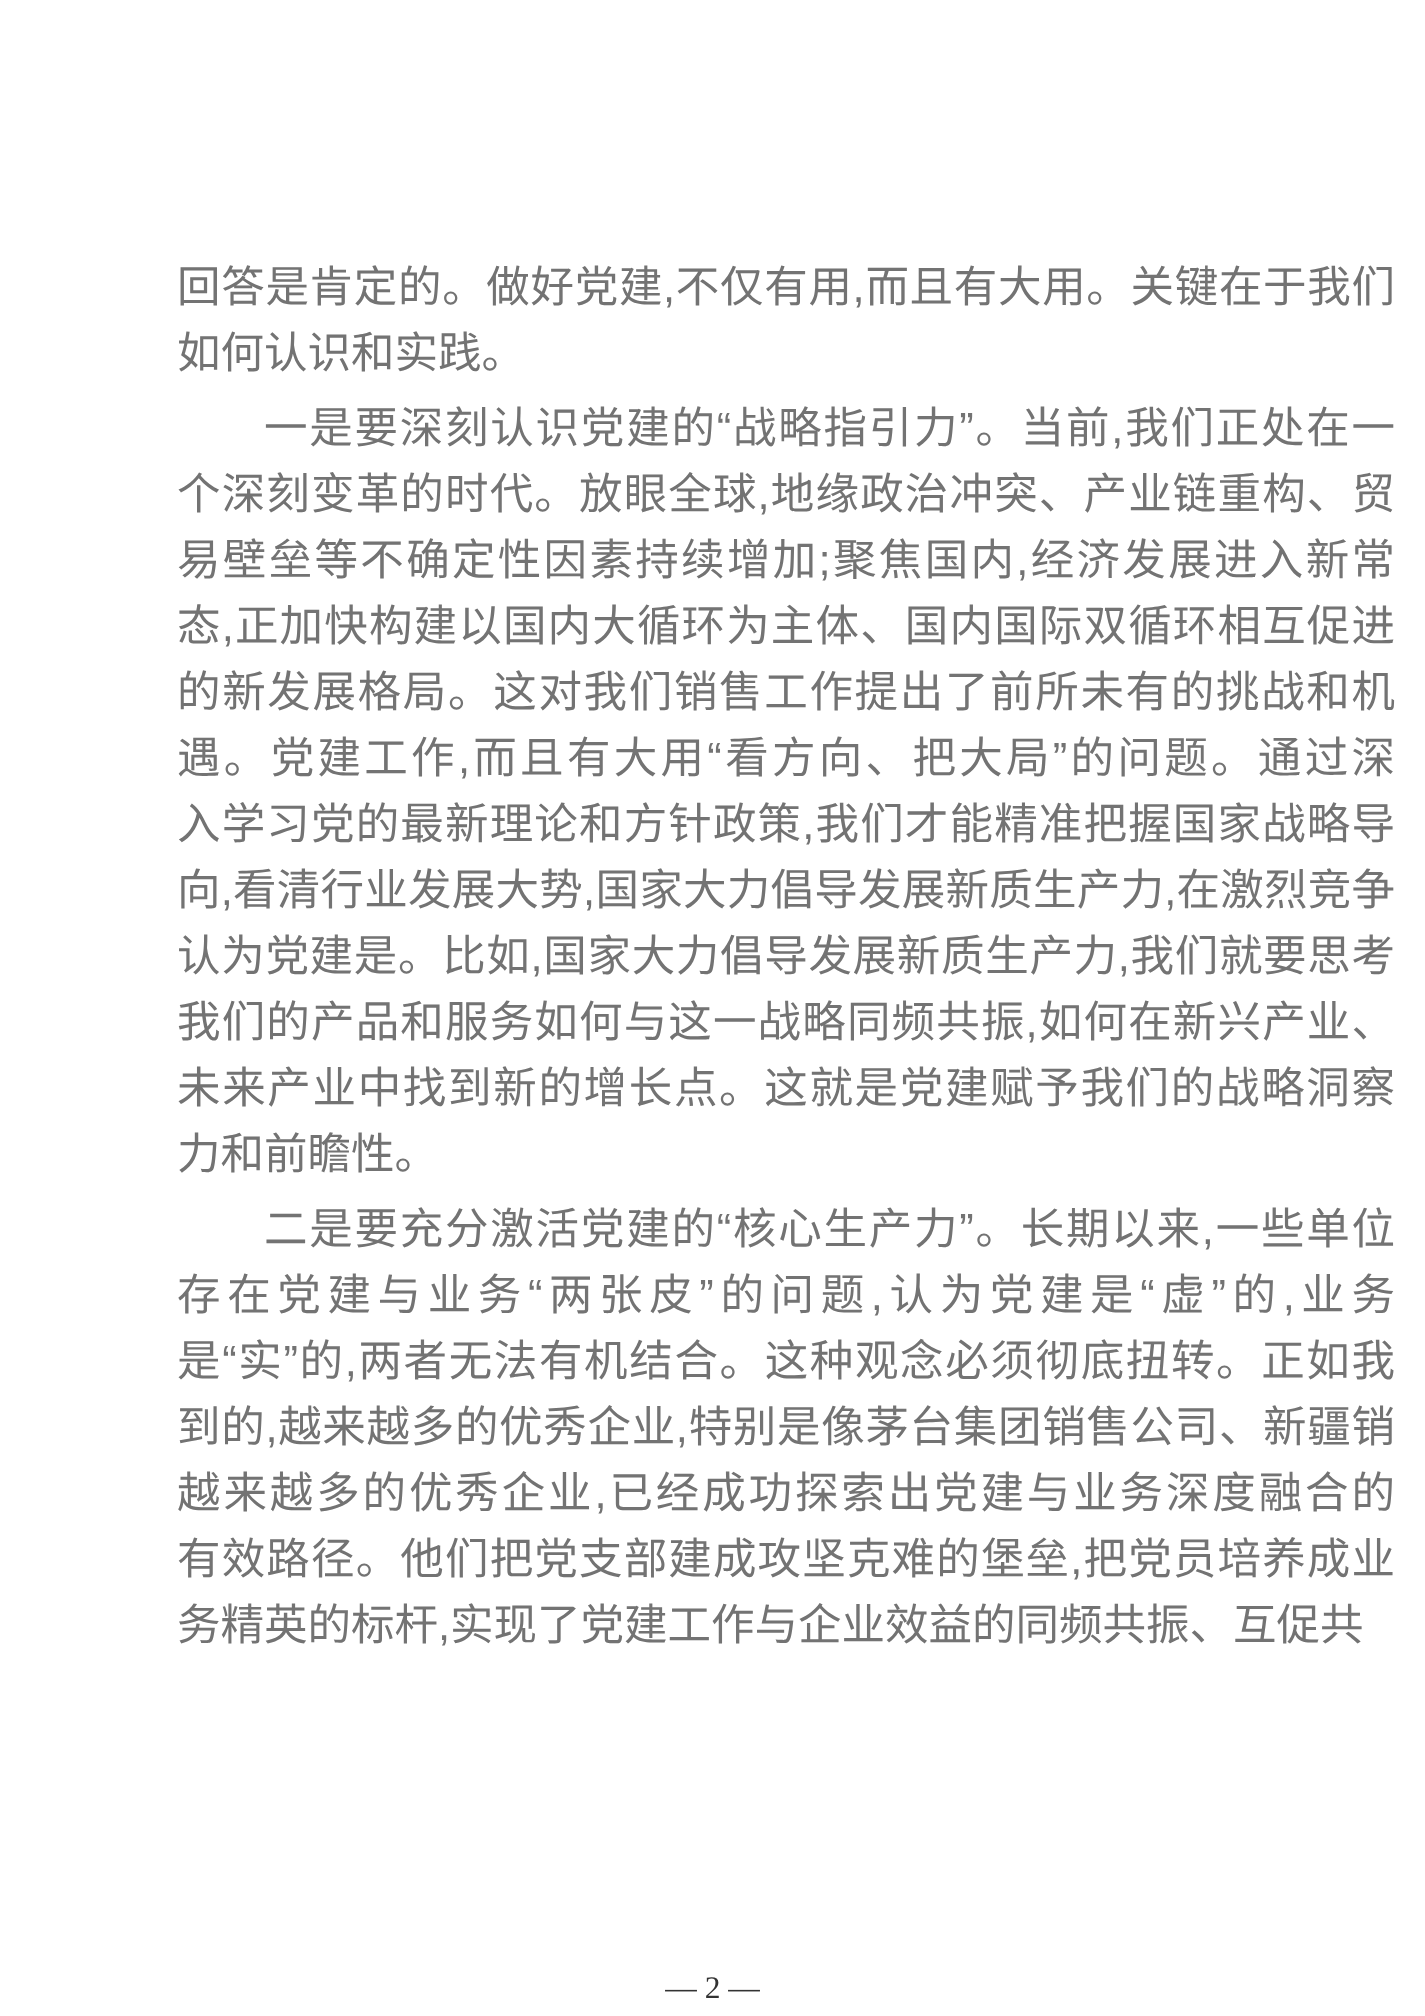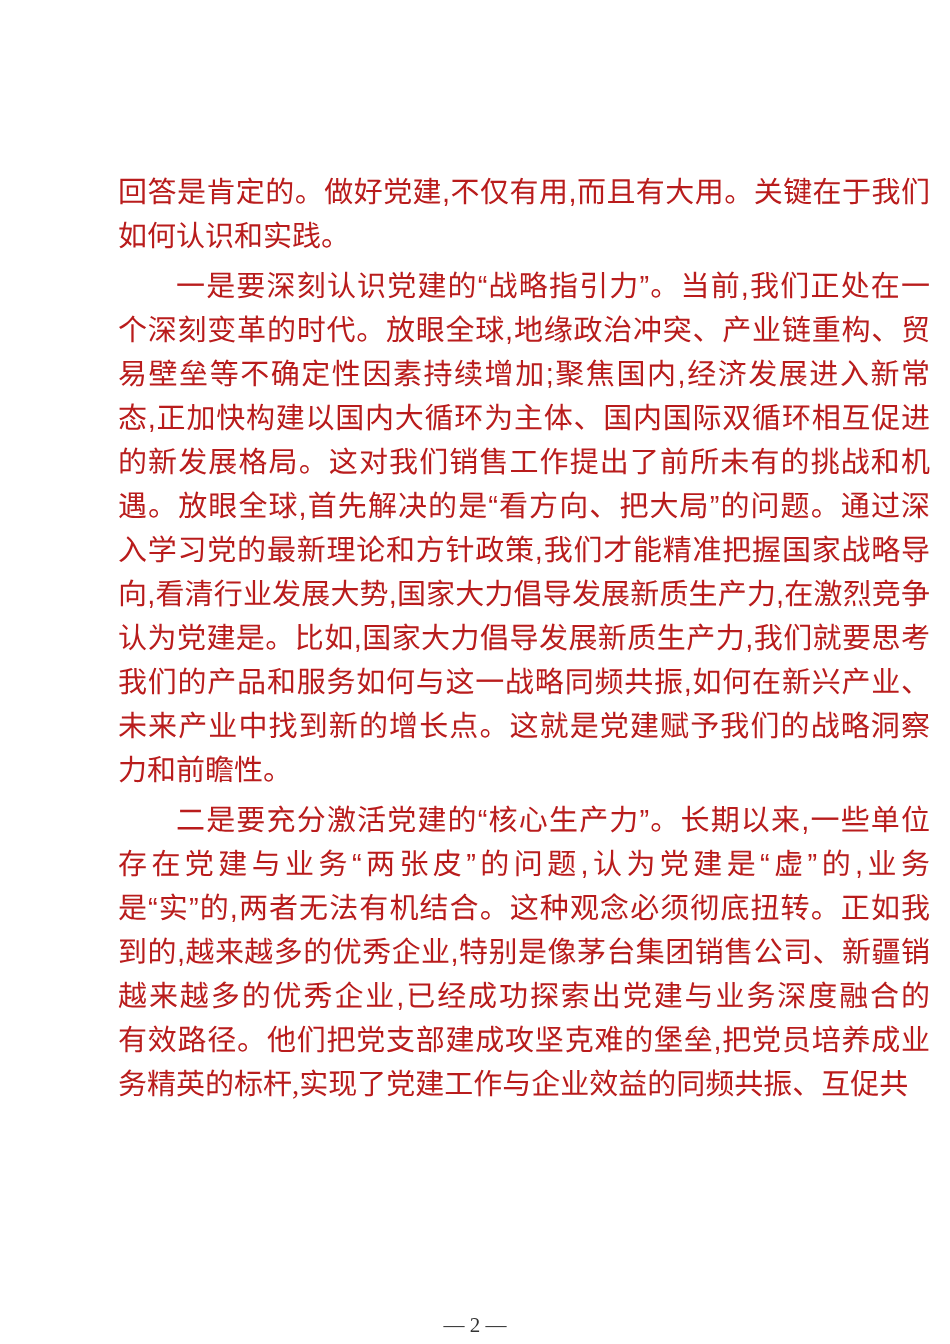--- a/index.html
+++ b/index.html
@@ -24,33 +24,32 @@
     left: 118px;
     top: 170px;
     width: 812px;
   }
   .para + .para {
     margin-top: 6px;
   }
   .line {
     font-size: 29px;
     line-height: 44px;
-    color: #b91c1c;
+    color: #737373;
     text-align: justify;
     text-align-last: justify;
     font-kerning: none;
   }
   
   .line.para-first {
     padding-left: 58px;
   }
   
   .line.para-last {
     text-align-last: left;
-    font-family: Liberation Serif, serif;
   }
   .page-footer {
     position: absolute;
     top: 1312px;
     left: 0;
     width: 100%;
     text-align: center;
     font-family: "Liberation Serif", "DejaVu Serif", serif;
     font-size: 21px;
     line-height: 26px;
@@ -65,21 +64,21 @@
       <div class="para">
         <div class="line">回答是肯定的。做好党建,不仅有用,而且有大用。关键在于我们</div>
         <div class="line para-last">如何认识和实践。</div>
       </div>
       <div class="para">
         <div class="line para-first">一是要深刻认识党建的“战略指引力”。当前,我们正处在一</div>
         <div class="line">个深刻变革的时代。放眼全球,地缘政治冲突、产业链重构、贸</div>
         <div class="line">易壁垒等不确定性因素持续增加;聚焦国内,经济发展进入新常</div>
         <div class="line">态,正加快构建以国内大循环为主体、国内国际双循环相互促进</div>
         <div class="line">的新发展格局。这对我们销售工作提出了前所未有的挑战和机</div>
-        <div class="line">遇。放眼全球,首先解决的是“看方向、把大局”的问题。通过深</div>
+        <div class="line">遇。党建工作,而且有大用“看方向、把大局”的问题。通过深</div>
         <div class="line">入学习党的最新理论和方针政策,我们才能精准把握国家战略导</div>
         <div class="line">向,看清行业发展大势,国家大力倡导发展新质生产力,在激烈竞争</div>
         <div class="line">认为党建是。比如,国家大力倡导发展新质生产力,我们就要思考</div>
         <div class="line">我们的产品和服务如何与这一战略同频共振,如何在新兴产业、</div>
         <div class="line">未来产业中找到新的增长点。这就是党建赋予我们的战略洞察</div>
         <div class="line para-last">力和前瞻性。</div>
       </div>
       <div class="para">
         <div class="line para-first">二是要充分激活党建的“核心生产力”。长期以来,一些单位</div>
         <div class="line">存在党建与业务“两张皮”的问题,认为党建是“虚”的,业务</div>

